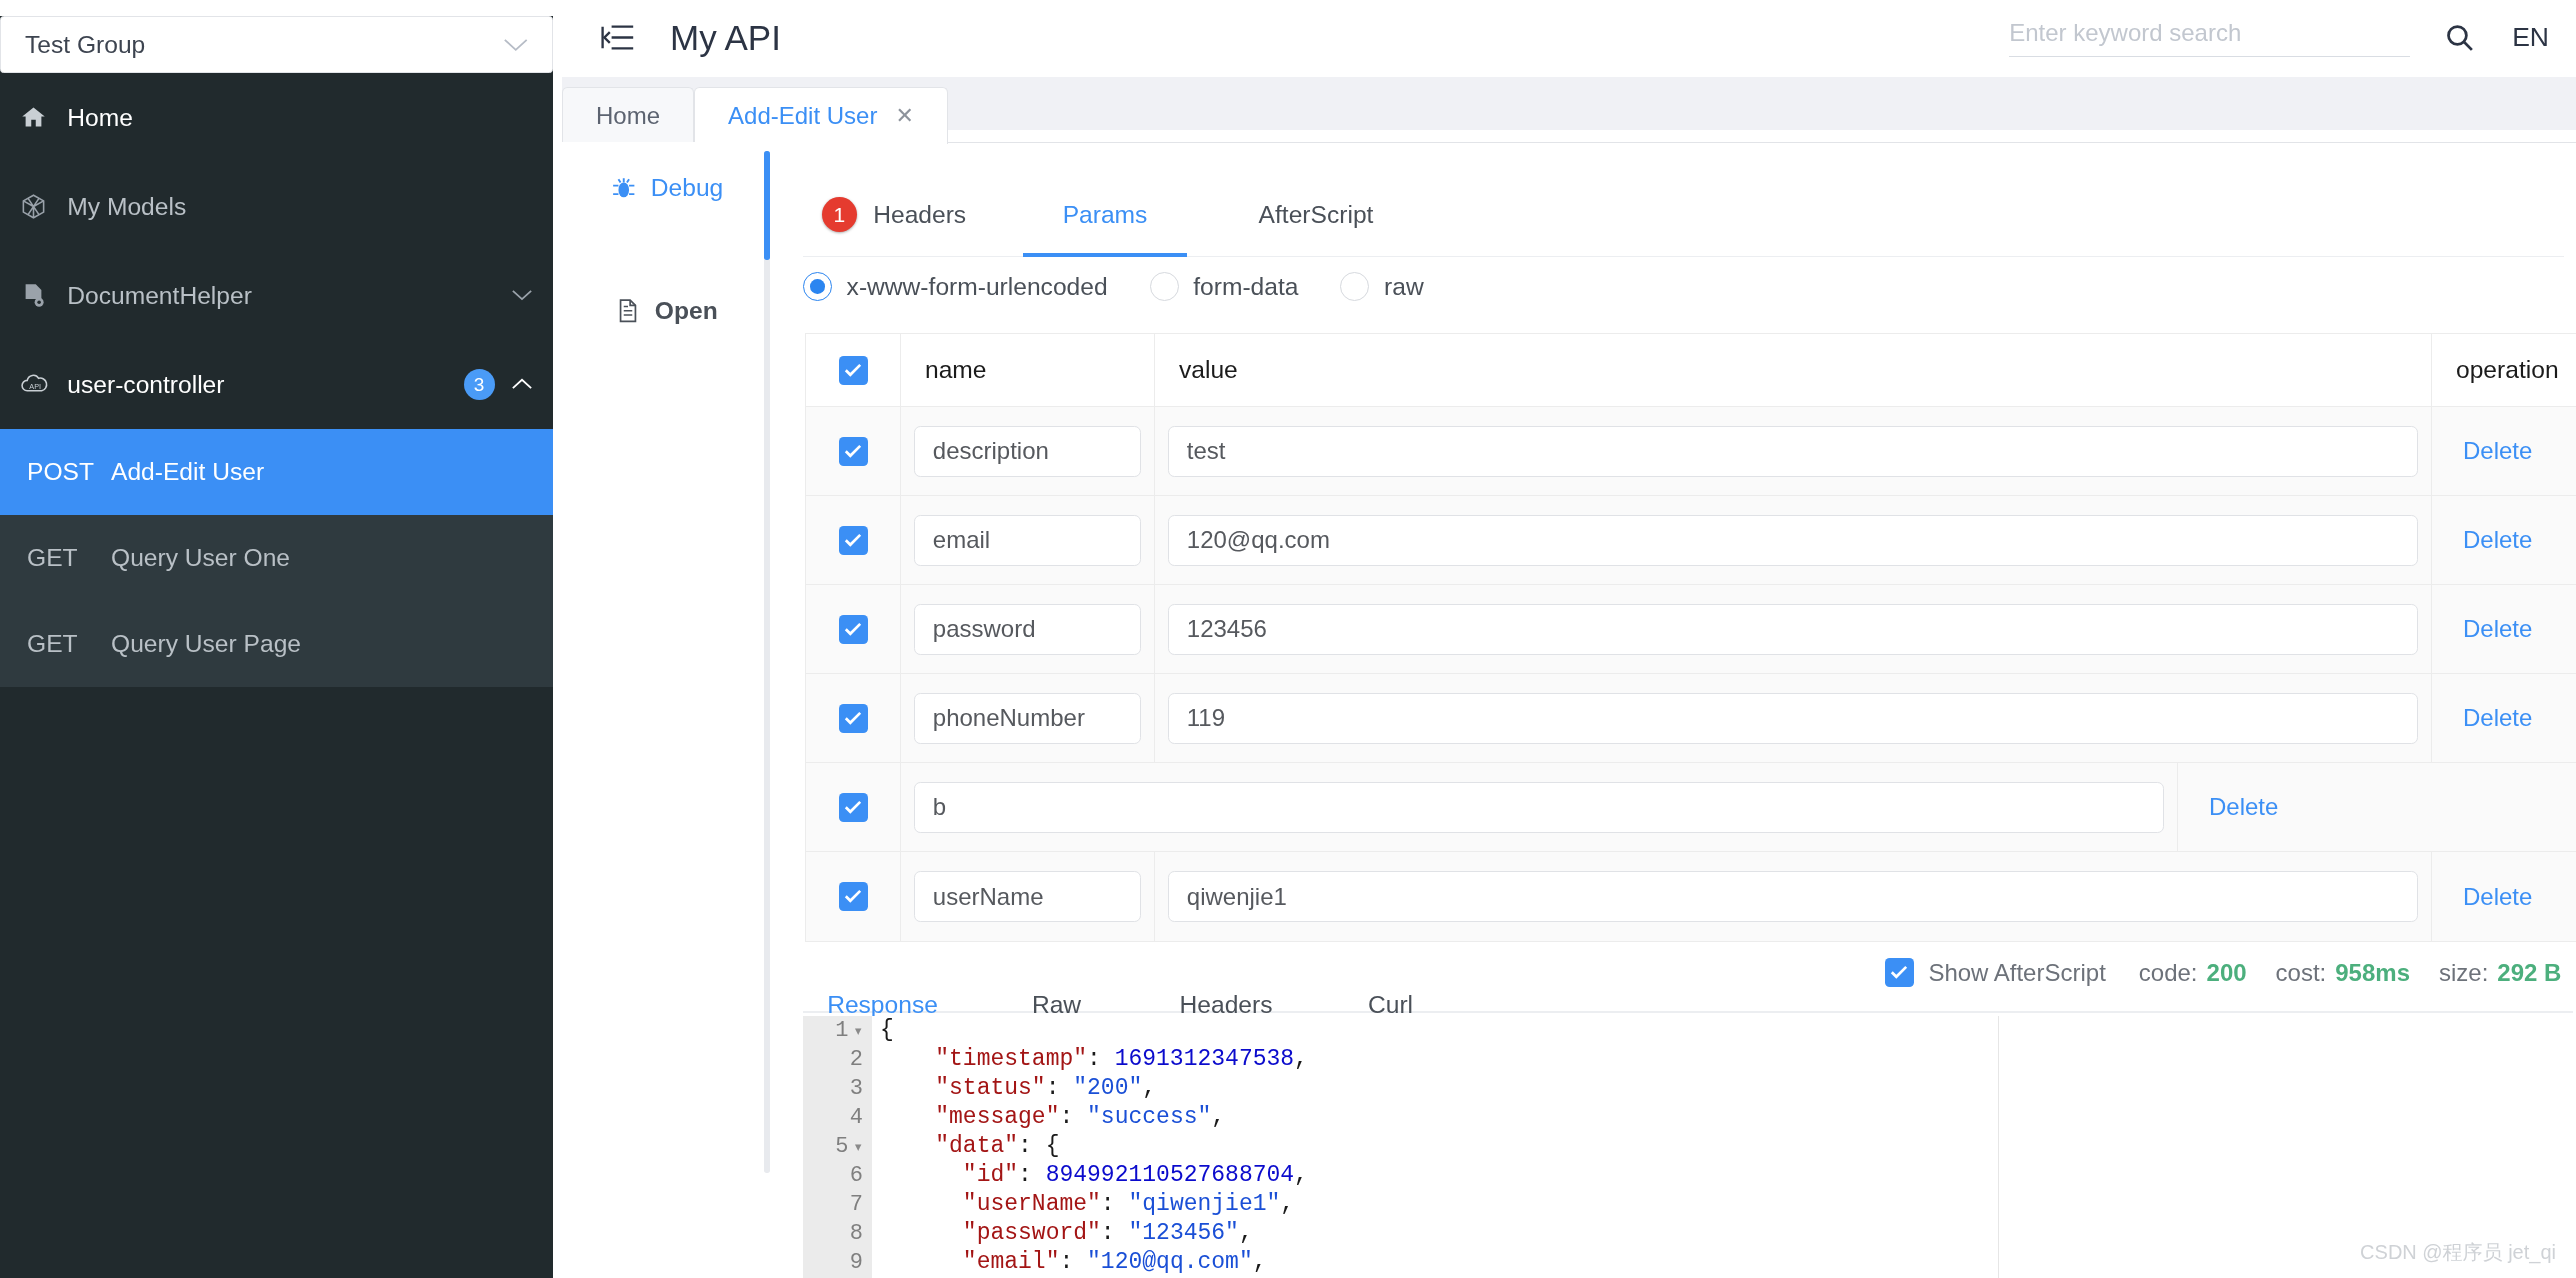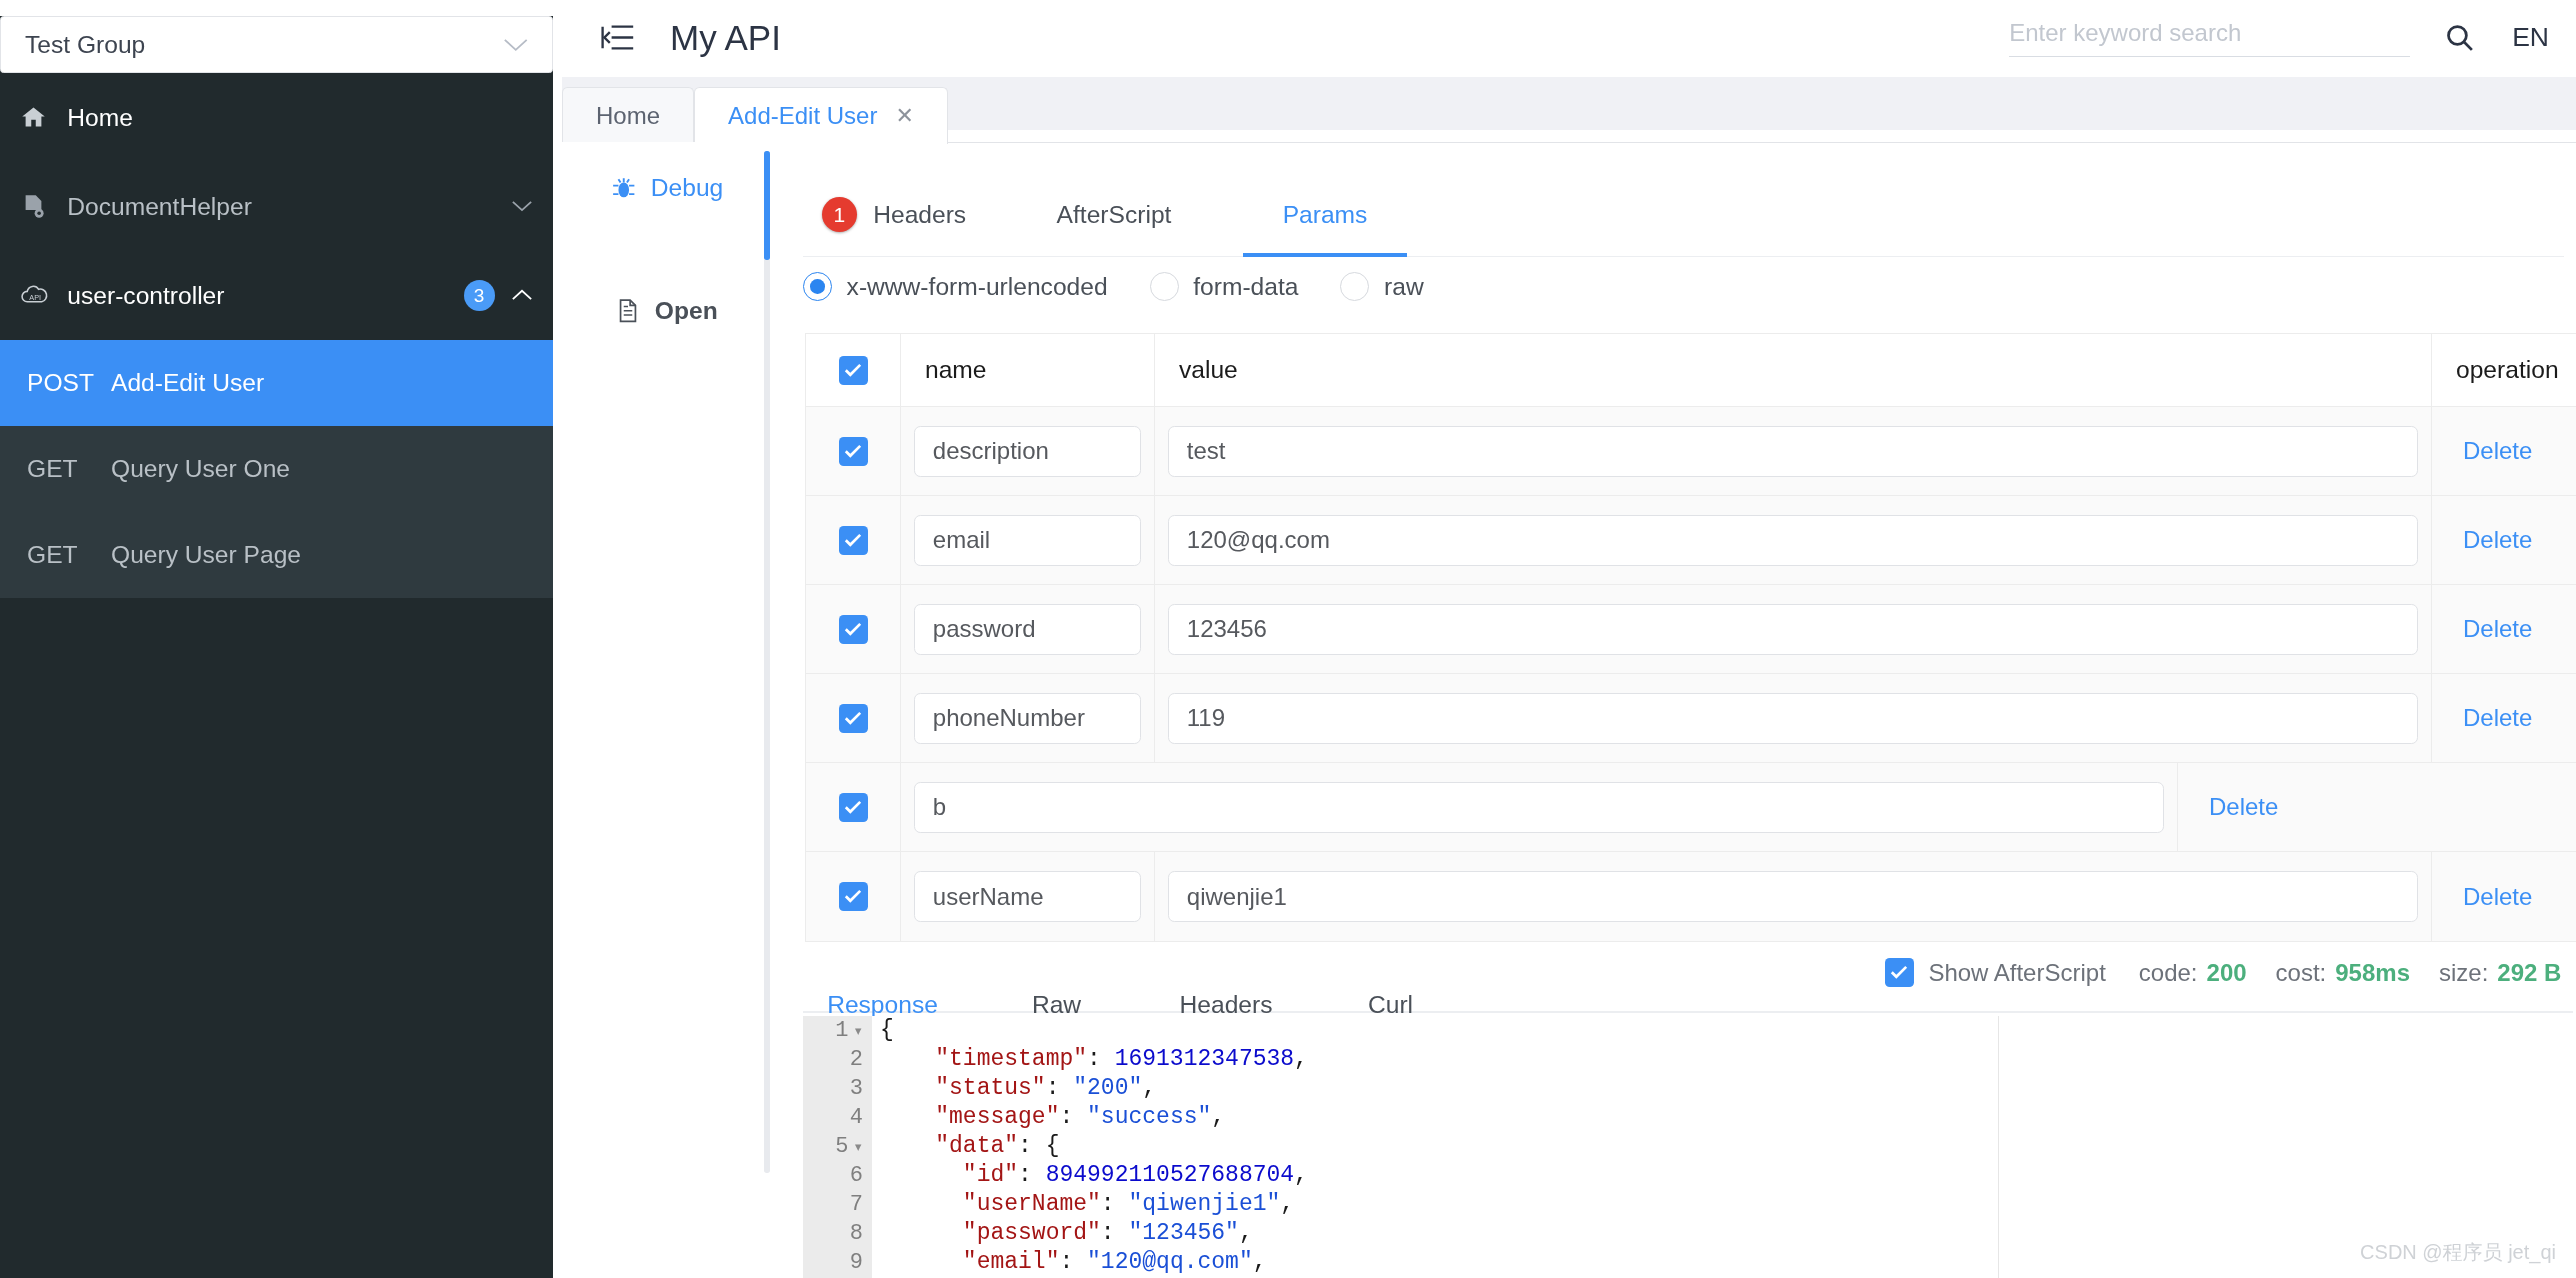--- a/index.html
+++ b/index.html
@@ -317,20 +317,29 @@
 
       <div class="nav-item white">
         <span class="ico">
           <svg width="27" height="27" viewBox="0 0 24 24" fill="#c9cfd4">
               <path d="M12 3 L22 11 h-3 v9 h-5 v-6 h-4 v6 H5 v-9 H2 z"></path>
             </svg>
         </span>
         <span class="nm">Home</span>
       </div>
 
+      <div class="nav-item">
+        <span class="ico">
+          <svg width="27" height="27" viewBox="0 0 24 24" fill="none" stroke="#9aa2aa" stroke-width="1.4">
+            <path d="M12 2 L21 7 v10 l-9 5 l-9-5 V7 z"></path>
+            <path d="M3 7 l9 5 l9-5 M12 12 v10 M7 4.5 L17 19.5 M17 4.5 L7 19.5"></path>
+          </svg>
+        </span>
+        <span class="nm">My Models</span>
+      </div>
 
       <div class="nav-item">
         <span class="ico">
           <svg width="27" height="27" viewBox="0 0 24 24" fill="none" stroke="#9aa2aa" stroke-width="1.5">
             <path d="M5 2 h9 l5 5 v8 H5 z" fill="#9aa2aa" stroke="none"></path>
             <circle cx="17" cy="18" r="4" fill="#9aa2aa" stroke="none"></circle>
             <circle cx="17" cy="18" r="1.6" fill="#212a2d" stroke="none"></circle>
           </svg>
         </span>
         <span class="nm">DocumentHelper</span>
@@ -432,25 +441,25 @@
     <div class="rail-scroll">
       <div class="rail-scroll-thumb"></div>
     </div>
   </div>
 
   <div class="req-tabs">
     <div class="req-tab" id="rt0">
       <span class="count-badge">1</span>
       <span>Headers</span>
     </div>
+    <div class="req-tab active" id="rt1">
+      <span>Params</span>
+    </div>
     <div class="req-tab" id="rt2">
       <span>AfterScript</span>
-    </div>
-    <div class="req-tab active" id="rt1">
-      <span>Params</span>
     </div>
   </div>
 
   <div class="radio-row">
     <label class="radio-opt sel">
       <span class="radio-dot"></span>
       <span class="radio-lbl">x-www-form-urlencoded</span>
     </label>
     <label class="radio-opt">
       <span class="radio-dot"></span>

